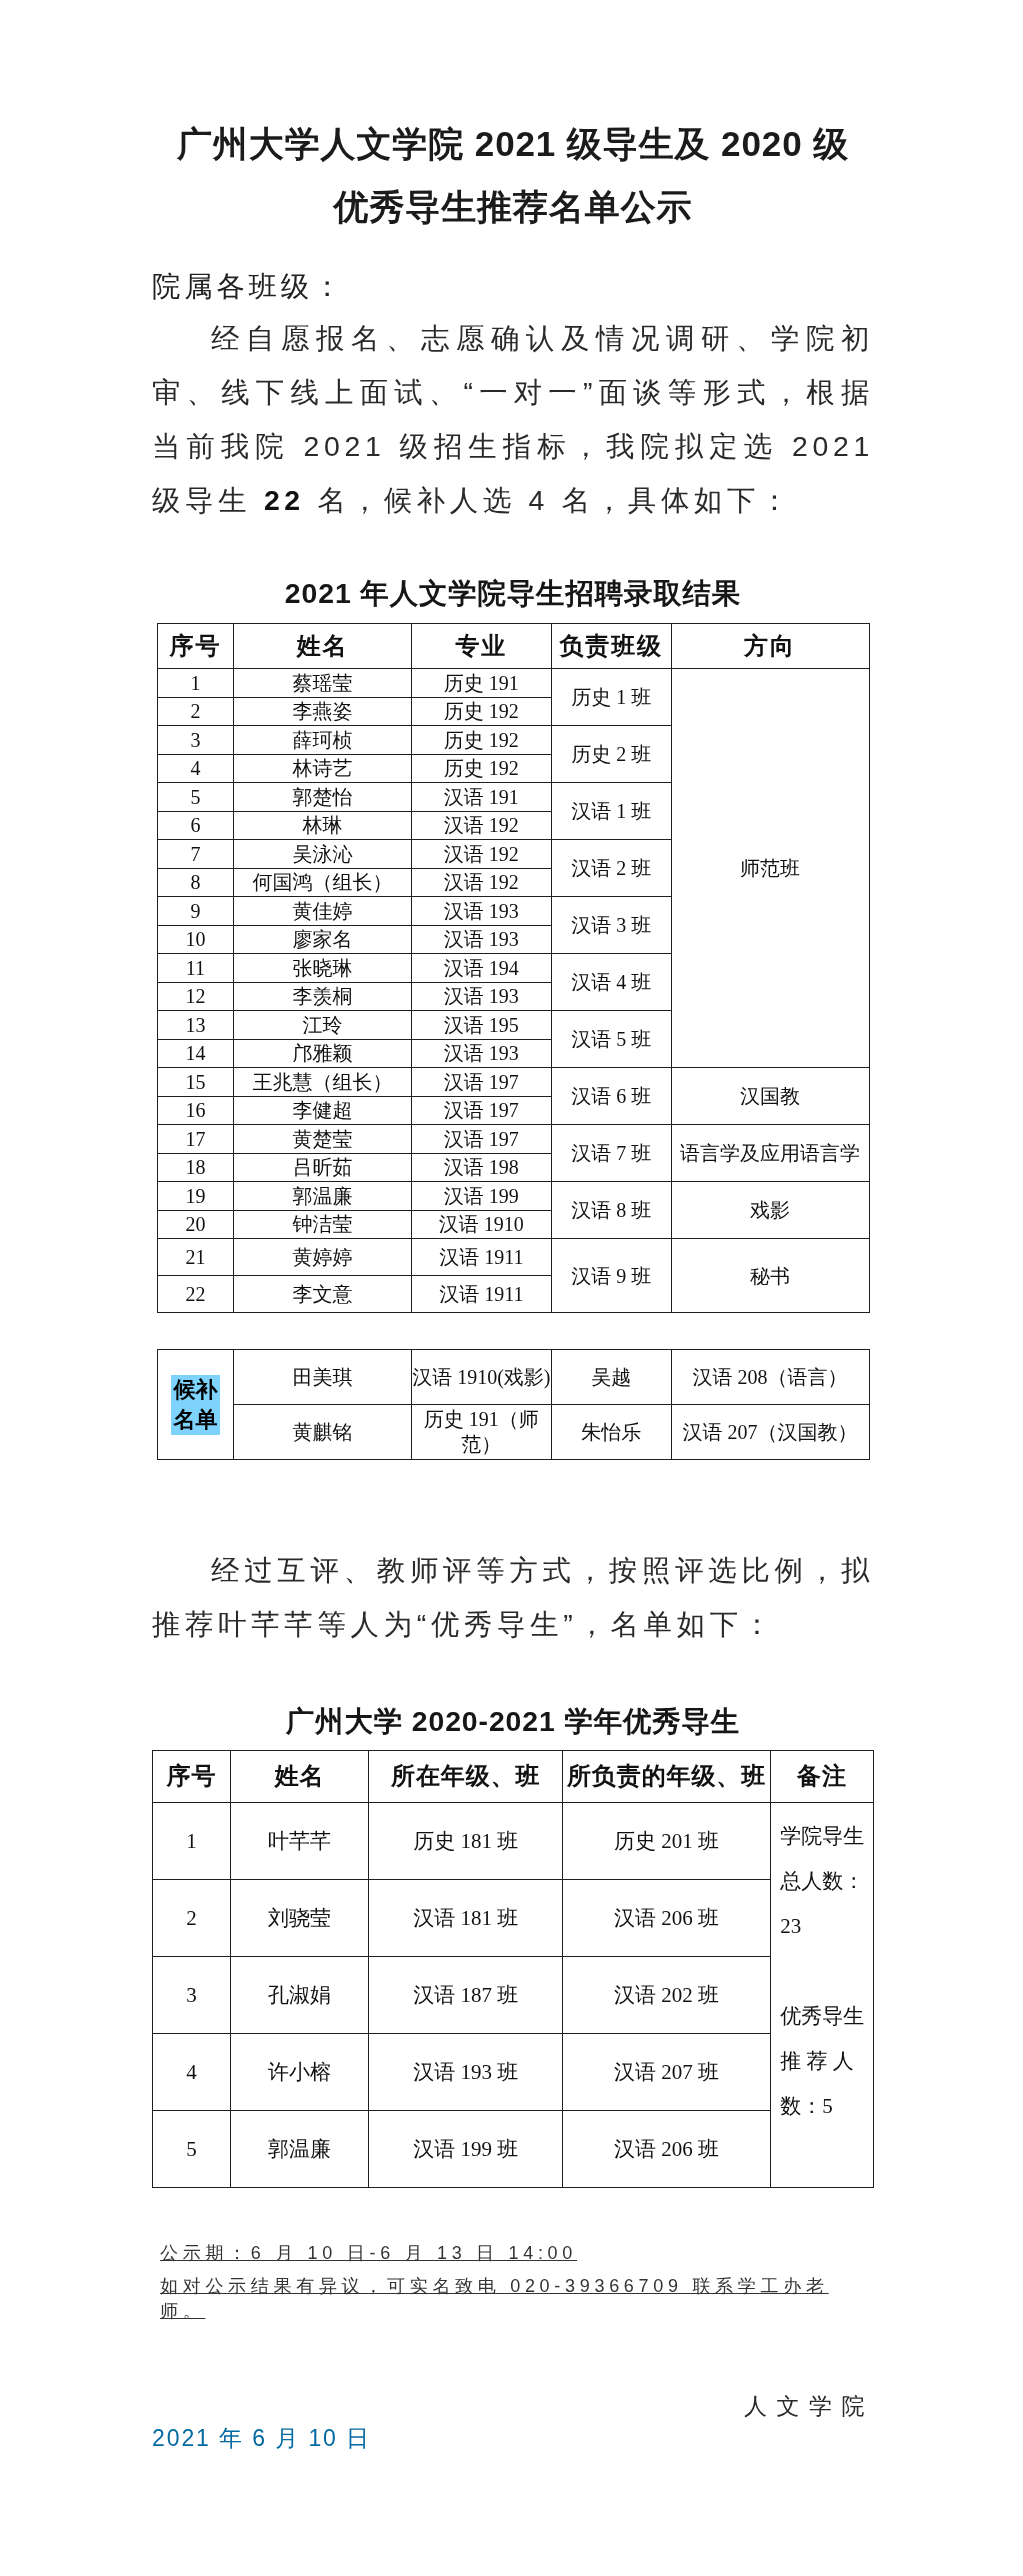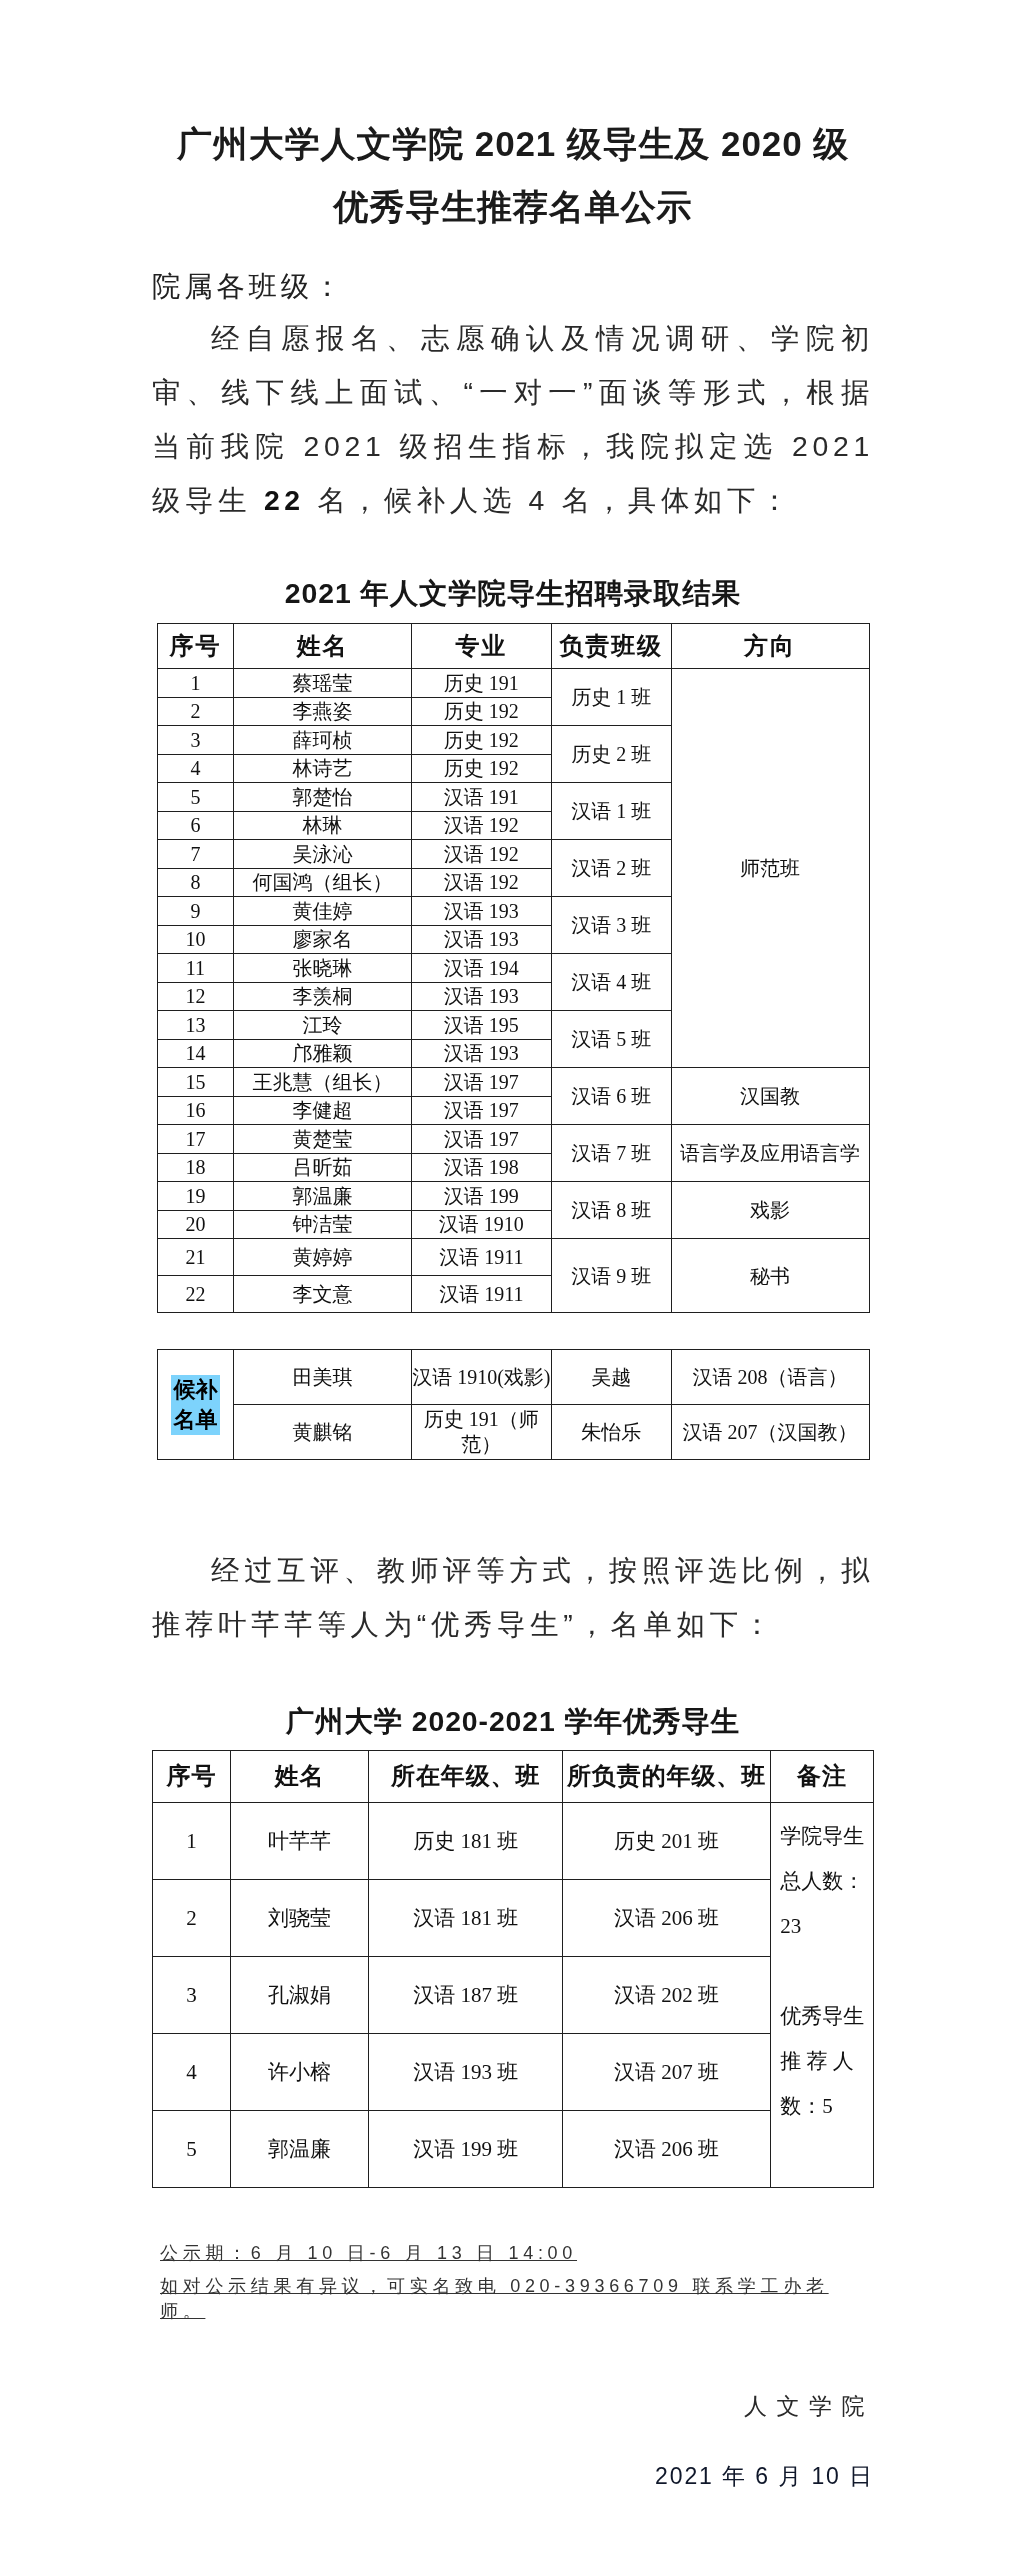--- a/index.html
+++ b/index.html
@@ -52,22 +52,22 @@
   .t2 td.remark {
     vertical-align:top; text-align:left; padding:11.4px 5.7px 0 9.5px;
     white-space:pre-line; line-height:45px; font-size:21px;
   }
 
   .footer { margin-top:53px; font-size:18px; line-height:25px; letter-spacing:4.7px; color:#333; }
   .footer div { margin:8px;text-decoration:underline; }
 
   .sig-org { margin-top:66px; text-align:right; font-size:23px; line-height:32px;
     letter-spacing:9.5px; color:#2a2a2a; }
-  .sig-date { margin-top:38px; text-align:right; font-size:23px; line-height:32px;
-    letter-spacing:1.9px; color:#0f172a; }
+  .sig-date { font-size:23px; line-height:32px;
+    letter-spacing:1.9px; color:#0369a1; }
 </style>
 </head>
 <body>
 
 <div class="page">
   <div class="content">
 
     <h1 class="doc-title">
       <span>广州大学人文学院 2021 级导生及 2020 级</span><br>
       <span>优秀导生推荐名单公示</span>

